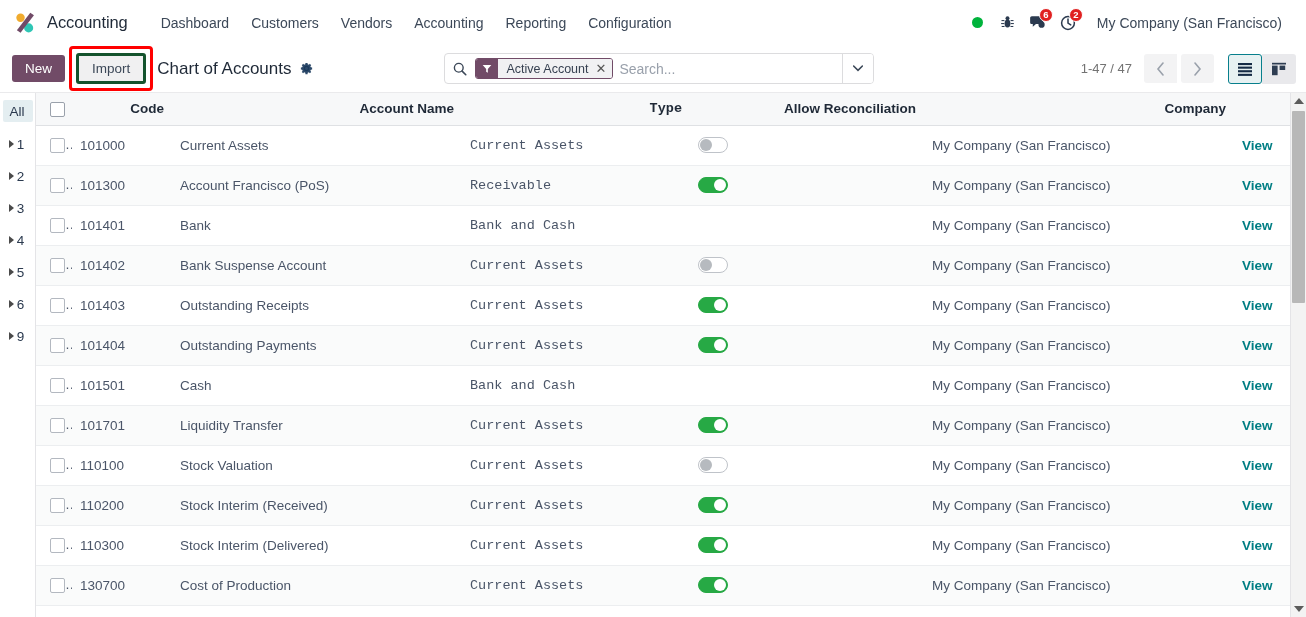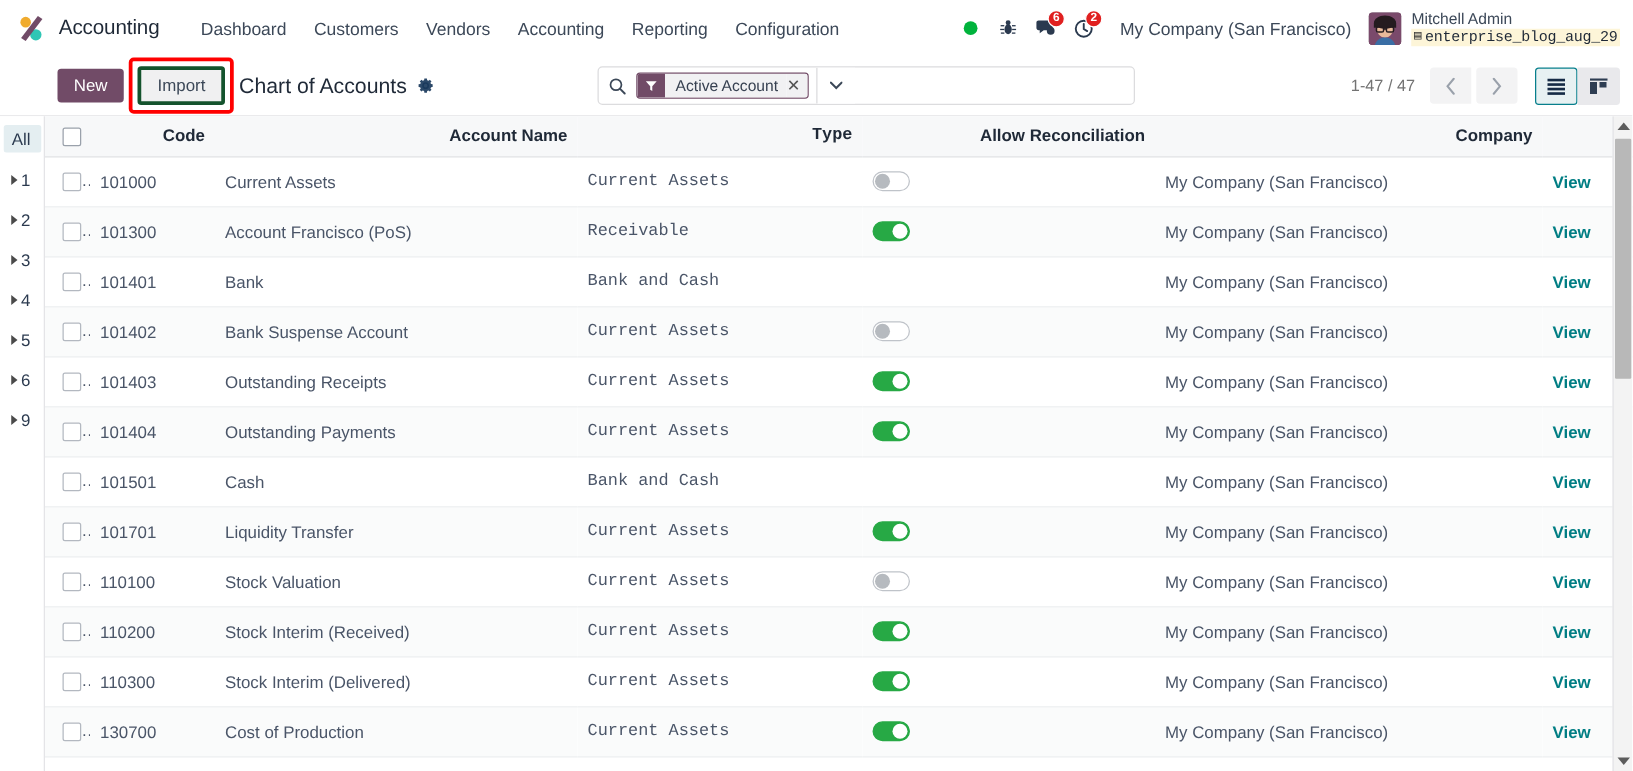--- a/index.html
+++ b/index.html
@@ -105,21 +105,20 @@
   }
   .cp-left { display: flex; align-items: center; gap: 0px; }
   .btn-new {
     background: #714B67; color: #ffffff;
     border: none; border-radius: 3px;
     font-size: 13.5px;
     padding: 6px 13px;
     cursor: pointer;
     font-family: inherit;
     margin-right: 6px;
-    margin-left: 34px;
   }
   .import-wrap {
     position: relative;
     padding: 5px;
   }
   .import-wrap.highlighted {
     outline: 3px solid #ff0000;
     outline-offset: -1px;
     border-radius: 2px;
   }
@@ -469,39 +468,20 @@
     <div class="sys-icon">
       <svg width="16" height="16" viewBox="0 0 18 18">
         <circle cx="9" cy="9" r="7.2" fill="none" stroke="#2b3a4f" stroke-width="1.7"></circle>
         <path d="M9 4.6V9.2l3.1 1.9" fill="none" stroke="#2b3a4f" stroke-width="1.7" stroke-linecap="round"></path>
       </svg>
       <span class="badge">2</span>
     </div>
 
     <span class="company-name">My Company (San Francisco)</span>
 
-    <div class="user-block">
-      <svg class="avatar" viewBox="0 0 32 32">
-        <rect width="32" height="32" fill="#7a4a6b"></rect>
-        <path d="M5 12c0-5 5-8 11-8s11 3 11 8v3H5z" fill="#241b1f"></path>
-        <ellipse cx="16" cy="16" rx="8.2" ry="8.8" fill="#e8b99a"></ellipse>
-        <path d="M5 11c2 4 8 5 11 5s9-1 11-5c0-5-5-8-11-8S5 6 5 11z" fill="#241b1f"></path>
-        <rect x="7.6" y="14.2" width="7" height="5" rx="1.6" fill="none" stroke="#241b1f" stroke-width="1.5"></rect>
-        <rect x="17.4" y="14.2" width="7" height="5" rx="1.6" fill="none" stroke="#241b1f" stroke-width="1.5"></rect>
-        <path d="M14.6 16.2h2.8" stroke="#241b1f" stroke-width="1.4"></path>
-        <path d="M6 32c1.5-5 5-7.5 10-7.5S24.5 27 26 32z" fill="#3a6ea5"></path>
-      </svg>
-      <span class="user-text">
-        <span class="user-name">Mitchell Admin</span>
-        <span class="db-name">
-          <span class="db-icon">▤</span>
-          <span>enterprise_blog_aug_29</span>
-        </span>
-      </span>
-    </div>
   </div>
 </div>
 
 <div class="control-panel">
 
   <div class="cp-left">
     <button class="btn-new">New</button>
 
     <span class="import-wrap highlighted">
       <button class="btn-import">Import</button>
@@ -529,20 +509,21 @@
     <span class="facet">
       <span class="facet-icon">
         <svg width="10" height="10" viewBox="0 0 12 12">
           <path d="M0.8 1.2h10.4L7 6v4.6L5 9.4V6z" fill="#ffffff"></path>
         </svg>
       </span>
       <span class="facet-label">Active Account</span>
       <span class="facet-close">✕</span>
     </span>
 
+    <input class="search-input" type="text" placeholder="Search..." style="">
 
     <span class="search-toggle">
       <svg width="10" height="7" viewBox="0 0 10 7">
         <path d="M0.6 1 L5 5.4 L9.4 1" fill="none" stroke="#3c4858" stroke-width="1.6" stroke-linecap="round"></path>
       </svg>
     </span>
   </div>
 
   <div class="cp-right">
     <span class="pager-count">1-47 / 47</span>

